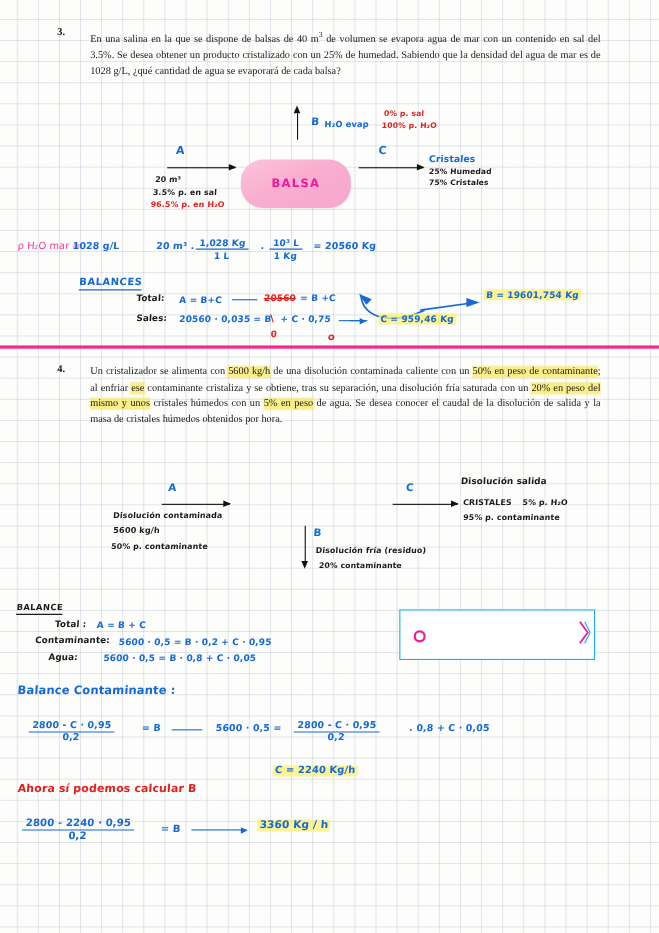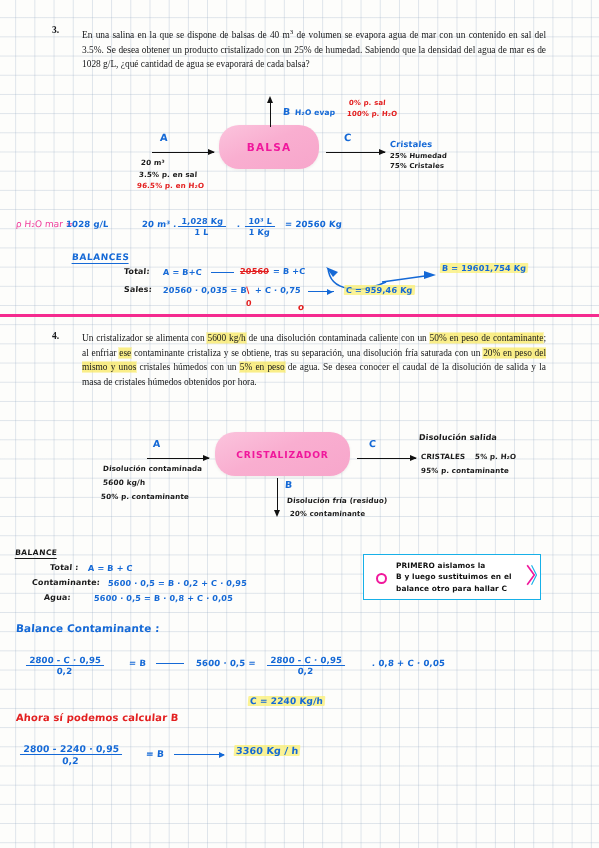--- a/index.html
+++ b/index.html
@@ -40,21 +40,21 @@
   .blue  {color:#1569d6;}
   .black {color:#1a1a1a;}
   .red   {color:#e32020;}
   .pink  {color:#ef3c9b;}
   .hand{font-family:"DejaVu Sans",sans-serif;font-weight:600;letter-spacing:.1px;
         transform:skewX(-4deg);}
   .handl{font-family:"DejaVu Sans",sans-serif;font-weight:400;transform:skewX(-4deg);}
   .mark{background:rgba(250,240,120,.78);padding:0 2px;border-radius:1px;}
 
   
-  .box{ position:absolute;border-radius:20px; }
+  .box{ position:absolute;border-radius:20px;margin-top:20px; }
   .balsa{
     left:219px;top:125px;width:100px;height:44px;
     background:linear-gradient(155deg,#fbc4dd 0%,#f9aed0 45%,#f7a6cb 100%);
     box-shadow:0 1px 3px rgba(0,0,0,.07);
   }
   .crist{
     left:215px;top:432px;width:135px;height:44px;
     background:linear-gradient(155deg,#fbc4dd 0%,#f9aed0 45%,#f7a6cb 100%);
     box-shadow:0 1px 3px rgba(0,0,0,.07);
   }
@@ -200,23 +200,20 @@
 
   <div class="divider" style="top:314px;"></div>
 
   <div class="problem" style="left:52px;top:331px;width:494px;">
     <div class="num">4.</div>
     <div class="body">
       <span>Un cristalizador se alimenta con </span><span class="hl">5600 kg/h</span><span> de una disolución contaminada caliente con un </span><span class="hl">50% en peso de contaminante</span><span>; al enfriar </span><span class="hl">ese</span><span> contaminante cristaliza y se obtiene, tras su separación, una disolución fría saturada con un </span><span class="hl">20% en peso del mismo y unos</span><span> cristales húmedos con un </span><span class="hl">5% en peso</span><span> de agua. Se desea conocer el caudal de la disolución de salida y la masa de cristales húmedos obtenidos por hora.</span>
     </div>
   </div>
 
-  <div class="box crist">
-    <div class="unitlabel">CRISTALIZADOR</div>
-  </div>
 
   <div class="arrow-h" style="left:147px;top:458px;width:62px;"></div>
   <div class="ink hand blue" style="left:153px;top:438px;font-size:9.5px;">A</div>
   <div class="ink hand black" style="left:103px;top:464px;font-size:7.2px;">Disolución contaminada</div>
   <div class="ink hand black" style="left:103px;top:478px;font-size:7.4px;">5600 kg/h</div>
   <div class="ink hand black" style="left:101px;top:492px;font-size:7.2px;">50% p. contaminante</div>
 
   <div class="arrow-v-dn" style="left:277px;top:478px;height:32px;"></div>
   <div class="ink hand blue" style="left:285px;top:479px;font-size:9.5px;">B</div>
   <div class="ink hand black" style="left:287px;top:496px;font-size:7.2px;">Disolución fría (residuo)</div>
@@ -235,25 +232,20 @@
   <div class="ink hand blue" style="left:88px;top:563px;font-size:8.2px;">A = B + C</div>
 
   <div class="ink hand black" style="left:32px;top:578px;font-size:8px;">Contaminante:</div>
   <div class="ink hand blue" style="left:108px;top:578px;font-size:8.2px;">5600 · 0,5  =  B · 0,2 +  C · 0,95</div>
 
   <div class="ink hand black" style="left:44px;top:593px;font-size:8px;">Agua:</div>
   <div class="ink hand blue" style="left:94px;top:593px;font-size:8.2px;">5600 · 0,5 = B · 0,8 + C · 0,05</div>
 
   <div class="ribbon">
     <div class="dot"></div>
-    <div class="txt">
-      <div>PRIMERO aislamos la</div>
-      <div>B y luego sustituimos en el</div>
-      <div>balance otro para hallar C</div>
-    </div>
   </div>
   <svg class="chev" style="left:525px;top:558px;" width="22" height="40" viewBox="0 0 22 40">
     <path d="M4 2 L 17 20 L 4 38" fill="none" stroke="#f0189c" stroke-width="3"></path>
     <path d="M12 2 L 21 20 L 12 38" fill="none" stroke="#17b0e8" stroke-width="2"></path>
   </svg>
 
   <div class="ink hand blue" style="left:16px;top:622px;font-size:10.5px;">Balance Contaminante :</div>
 
   <div class="ink hand blue" style="left:26px;top:655px;font-size:8.6px;">
     <span class="frac">

